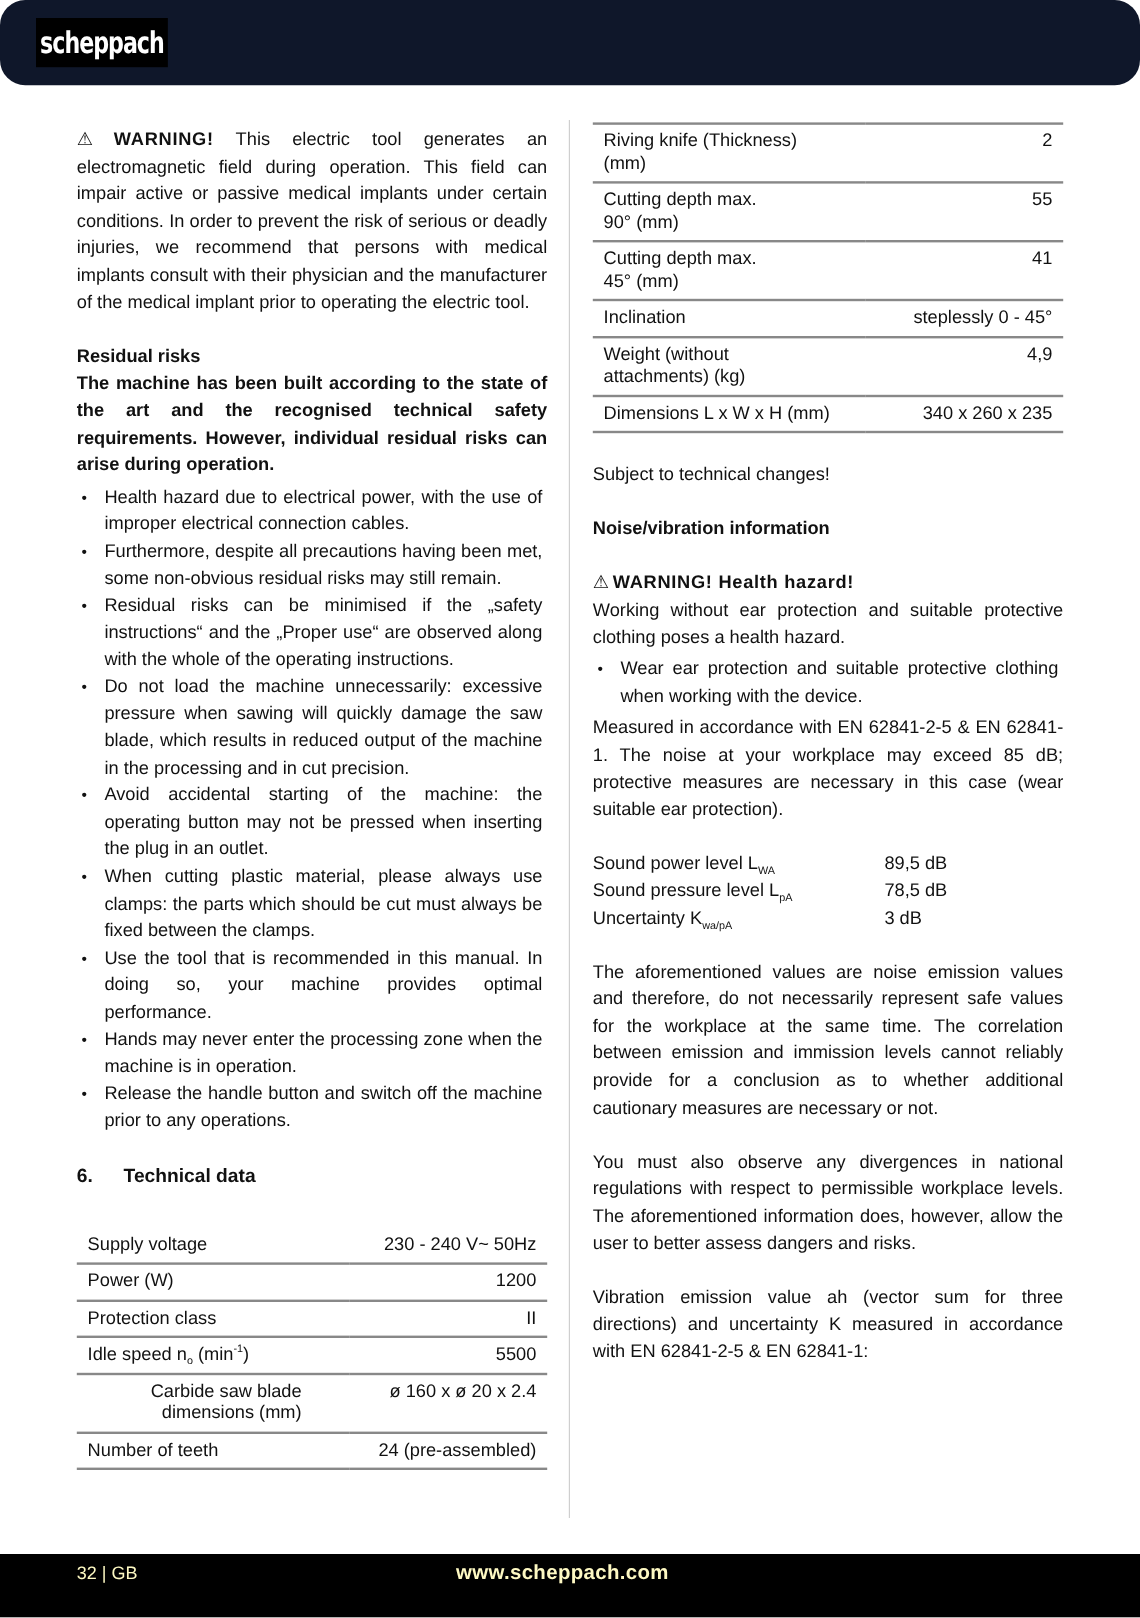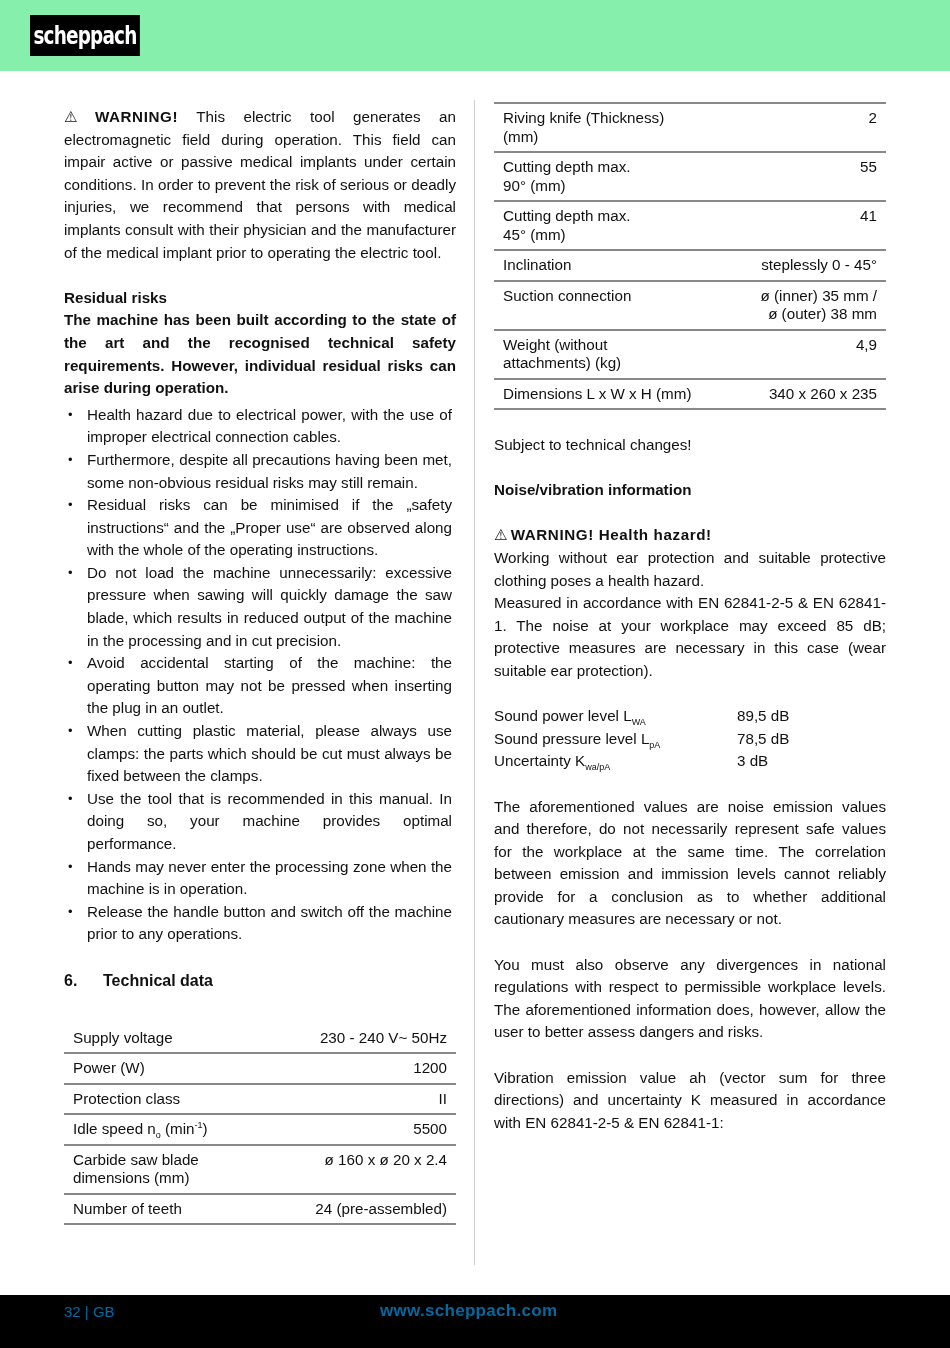--- a/index.html
+++ b/index.html
@@ -3,21 +3,22 @@
 <meta charset="utf-8">
 <style>
   html, body { margin: 0; padding: 0; }
   body {
     width: 950px; height: 1348px; position: relative; overflow: hidden;
     background: #ffffff; color: #111111;
     font-family: "Liberation Sans", sans-serif;
   }
   .header-band {
     position: absolute; left: 0; top: 0; width: 950px; height: 71px;
-    background: #86efac;
+    background: #0f172a;
+    border-radius: 21px;
   }
   .logo {
     position: absolute; left: 30px; top: 15px; width: 110px; height: 41px;
     background: #000; color: #fff; display: flex; align-items: center; justify-content: center;
     font-family: "DejaVu Sans Condensed", "DejaVu Sans", sans-serif;
     font-weight: bold; font-size: 25px; letter-spacing: -1px;
     transform: scaleX(0.82); transform-origin: left center;
     width: 134px;
   }
   .col {
@@ -53,21 +54,21 @@
   }
   table.spec.top-border tr:first-child td { border-top: 2px solid #888; }
   table.spec td.val { text-align: right; white-space: nowrap; }
   table.spec td.lbl { width: 58%; }
   sub, sup { font-size: 9px; line-height: 0; }
   .sound-table { border-collapse: collapse; font-size: 15.2px; line-height: 22.6px; }
   .sound-table td { padding: 0; vertical-align: top; margin-top: 43px; }
   .sound-table td.lbl { width: 243px; }
   .footer {
     position: absolute; left: 0; top: 1295px; width: 950px; height: 53px; background: #000;
-    color: #0369a1;
+    color: #fef9c3;
   }
   .footer .page { position: absolute; left: 64px; top: 8px; font-size: 15px; }
   .footer .url { position: absolute; left: 380px; top: 6px; font-size: 17px; font-weight: bold; letter-spacing: 0.3px; }
 </style>
 </head>
 <body>
 
 <div class="header-band">
   <div class="logo">scheppach</div>
 </div>
@@ -110,21 +111,21 @@
     </tr>
     <tr>
       <td class="lbl">Protection class</td>
       <td class="val">II</td>
     </tr>
     <tr>
       <td class="lbl"><span>Idle speed n</span><sub>o</sub><span> (min</span><sup>-1</sup><span>)</span></td>
       <td class="val">5500</td>
     </tr>
     <tr>
-      <td class="lbl" style="padding-right:40px;">Carbide saw blade dimensions (mm)</td>
+      <td class="lbl" style="padding-right:40px;text-align:right;">Carbide saw blade dimensions (mm)</td>
       <td class="val">ø 160 x ø 20 x 2.4</td>
     </tr>
     <tr>
       <td class="lbl">Number of teeth</td>
       <td class="val">24 (pre-assembled)</td>
     </tr>
   </tbody>
     </table>
 </div>
 
@@ -141,46 +142,42 @@
     </tr>
     <tr>
       <td class="lbl" style="padding-right:70px;">Cutting depth max. 45° (mm)</td>
       <td class="val">41</td>
     </tr>
     <tr>
       <td class="lbl">Inclination</td>
       <td class="val">steplessly 0 - 45°</td>
     </tr>
     <tr>
-      <td class="lbl">Suction connection</td>
-      <td class="val">
-            <div>ø (inner) 35 mm /</div>
-            <div>ø (outer) 38 mm</div>
-          </td>
-    </tr>
-    <tr>
       <td class="lbl" style="padding-right:40px;">Weight (without attachments) (kg)</td>
       <td class="val">4,9</td>
     </tr>
     <tr>
       <td class="lbl">Dimensions L x W x H (mm)</td>
       <td class="val">340 x 260 x 235</td>
     </tr>
   </tbody>
     </table>
 
   <div class="gap" style="height:24px;"></div>
   <p>Subject to technical changes!</p>
   <div class="gap"></div>
   <p class="bold">Noise/vibration information</p>
   <div class="gap"></div>
   <p class="bold">
     <span class="warn-icon">⚠</span><span class="spaced">WARNING! Health hazard!</span>
   </p>
   <p>Working without ear protection and suitable protective clothing poses a health hazard.</p>
+  <ul class="bullets">
+    <li>Wear ear protection and suitable protective clothing when working with the device.</li>
+  </ul>
   <p>Measured in accordance with EN 62841-2-5 &amp; EN 62841-1. The noise at your workplace may exceed 85 dB; protective measures are necessary in this case (wear suitable ear protection).</p>
   <div class="gap"></div>
 
   <table class="sound-table">
     <tbody>
         <tr>
       <td class="lbl"><span>Sound power level L</span><sub>WA</sub></td>
       <td>89,5 dB</td>
     </tr>
     <tr>

